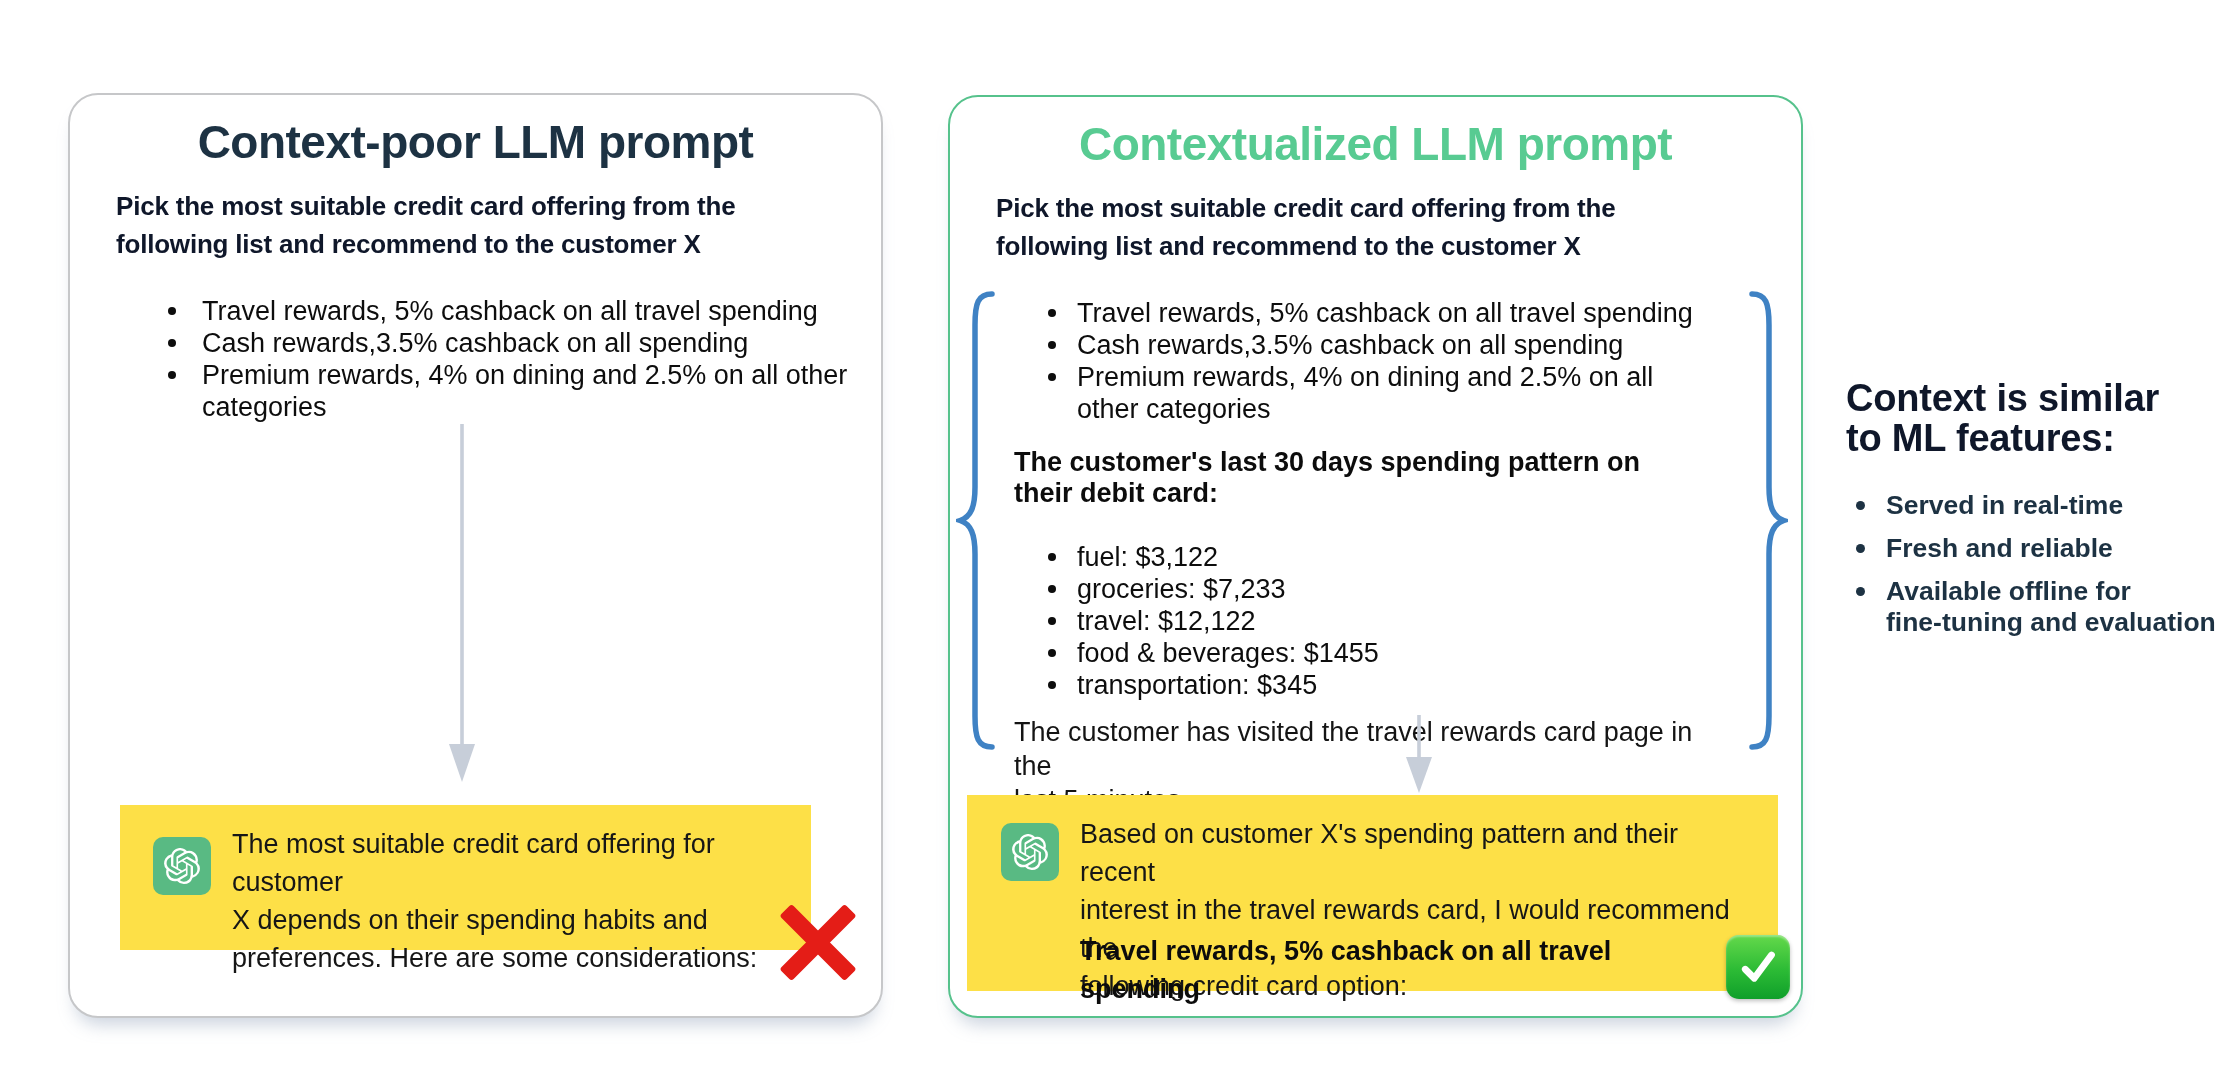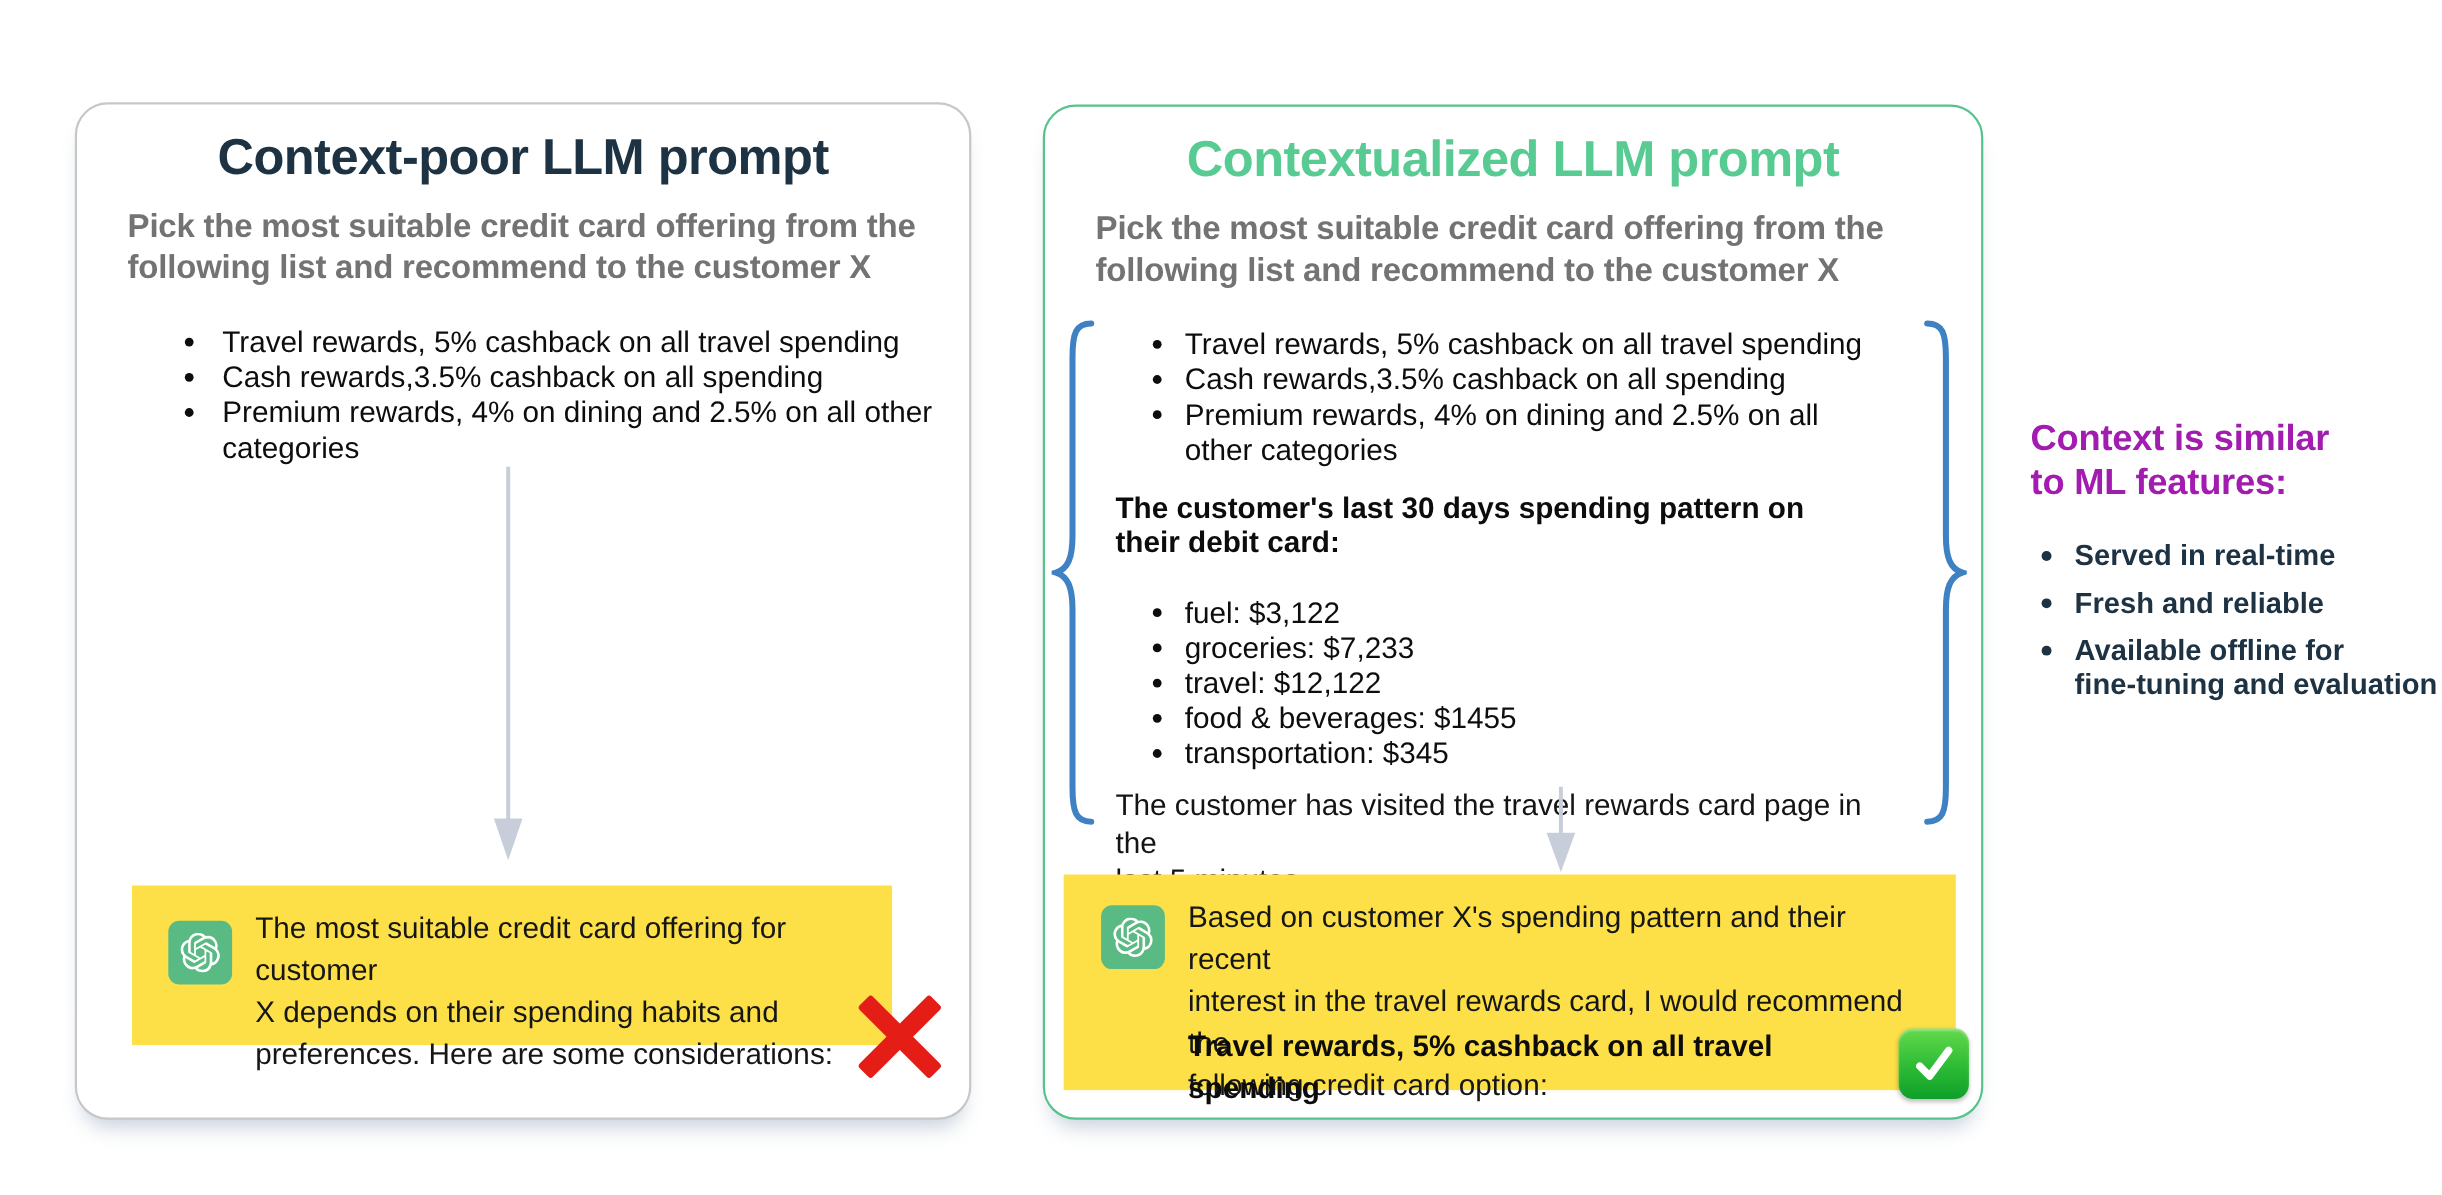--- a/index.html
+++ b/index.html
@@ -23,21 +23,21 @@
   }
   .card-title {
     position:absolute; left:0; right:0; top:20px; text-align:center;
     font-size:46px; font-weight:700; letter-spacing:-0.5px;
   }
   .card-title.navy  { color:#1d3243; }
   .card-title.green { color:#58cb92; }
 
   .prompt {
     position:absolute; left:46px; top:92px; width:770px;
-    font-size:30px; font-weight:700; line-height:38px; color:#737373;
+    font-size:26px; font-weight:700; line-height:38px; color:#0f172a;
     white-space:pre-line; letter-spacing:-0.2px;
   }
 
   ul.blist { list-style:none; }
   ul.blist li {
     position:relative; padding-left:72px; font-size:27px; line-height:32px;
     color:#0d0d0d; white-space:pre-line;
   }
   ul.blist li::before {
     content:""; position:absolute; left:38px; top:12px; width:8px; height:8px;
@@ -99,21 +99,21 @@
     position:absolute; left:776px; top:838px; width:64px; height:64px;
     border-radius:13px;
     background:linear-gradient(180deg,#64d94b 0%,#2cbb35 55%,#0f9f2a 100%);
     box-shadow:0 2px 4px rgba(0,0,0,0.25), inset 0 2px 2px rgba(255,255,255,0.35);
     display:flex; align-items:center; justify-content:center;
   }
 
   
   .sidebar { position:absolute; left:1846px; top:378px; width:372px; }
   .side-heading {
-    font-size:33px; font-weight:700; color:#a21caf; line-height:40px;
+    font-size:38px; font-weight:700; color:#0f172a; line-height:40px;
     white-space:pre-line; letter-spacing:-0.2px;
   }
   ul.side-list { list-style:none; margin-top:32px; }
   ul.side-list li {
     position:relative; padding-left:40px; margin-bottom:12px;
     font-size:26.5px; font-weight:700; color:#1d3243; line-height:31px;
     white-space:pre-line;
   }
   ul.side-list li::before {
     content:""; position:absolute; left:10px; top:11px; width:9px; height:9px;

